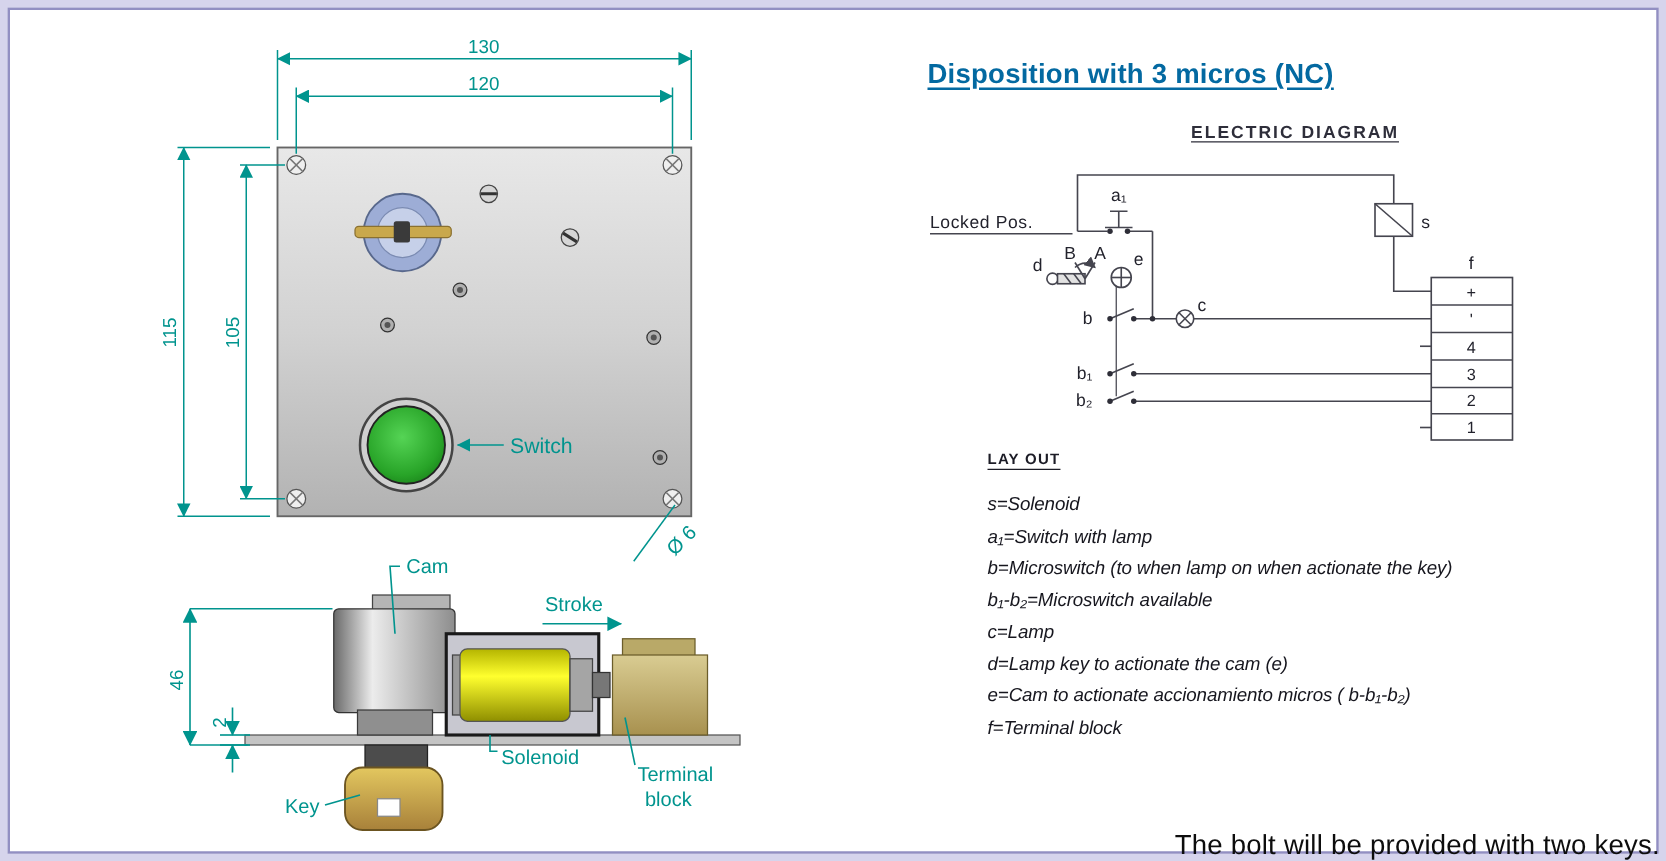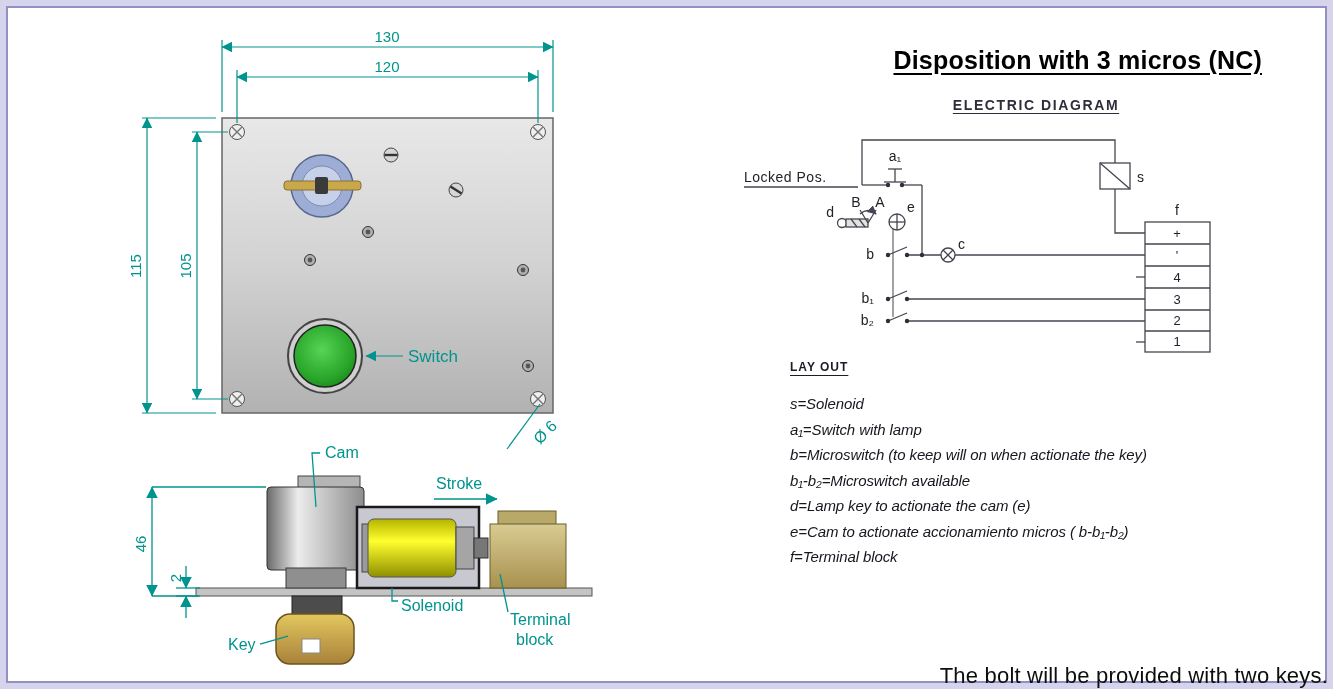--- a/index.html
+++ b/index.html
@@ -7,22 +7,22 @@
     width:1333px;height:689px;position:relative;overflow:hidden;
     background:#d6d4ec;
     font-family:"Liberation Sans","DejaVu Sans",sans-serif;
   }
   .frame{
     position:absolute;left:6px;top:6px;right:6px;bottom:6px;
     background:#ffffff;border:2px solid #928fc2;
   }
   .abs{position:absolute;}
   .diagram-title{
-    position:absolute;left:742px;top:46px;width:520px;text-align:right;
-    font-size:25px;font-weight:bold;color:#000000;
+    position:absolute;left:742px;top:46px;width:520px;text-align:left;
+    font-size:22px;font-weight:bold;color:#0369a1;
     text-decoration:underline;text-underline-offset:4px;letter-spacing:.2px;
   }
   .diagram-subtitle{
     position:absolute;left:776px;top:97px;width:520px;text-align:center;
     font-size:14px;font-weight:bold;color:#2e2e3a;letter-spacing:1.6px;
     text-decoration:underline;text-underline-offset:3px;
   }
   .layout-title{
     position:absolute;left:790px;top:360px;
     font-size:12px;font-weight:bold;color:#1c1c26;letter-spacing:1px;
@@ -295,20 +295,21 @@
     <text x="447" y="179" text-anchor="middle">3</text>
     <text x="447" y="200" text-anchor="middle">2</text>
     <text x="447" y="221" text-anchor="middle">1</text>
   </g>
 </svg>
 
 <div class="layout-title">LAY OUT</div>
 <div class="legend">
   <div class="legend-item">s=Solenoid</div>
   <div class="legend-item">a₁=Switch with lamp</div>
-  <div class="legend-item">b=Microswitch (to keep will on when actionate the key)</div>
+  <div class="legend-item">b=Microswitch (to when lamp on when actionate the key)</div>
   <div class="legend-item">b₁-b₂=Microswitch available</div>
+  <div class="legend-item">c=Lamp</div>
   <div class="legend-item">d=Lamp key to actionate the cam (e)</div>
   <div class="legend-item">e=Cam to actionate accionamiento micros ( b-b₁-b₂)</div>
   <div class="legend-item">f=Terminal block</div>
 </div>
 
 <div class="footer-note">The bolt will be provided with two keys.</div>
 
 </body></html>

